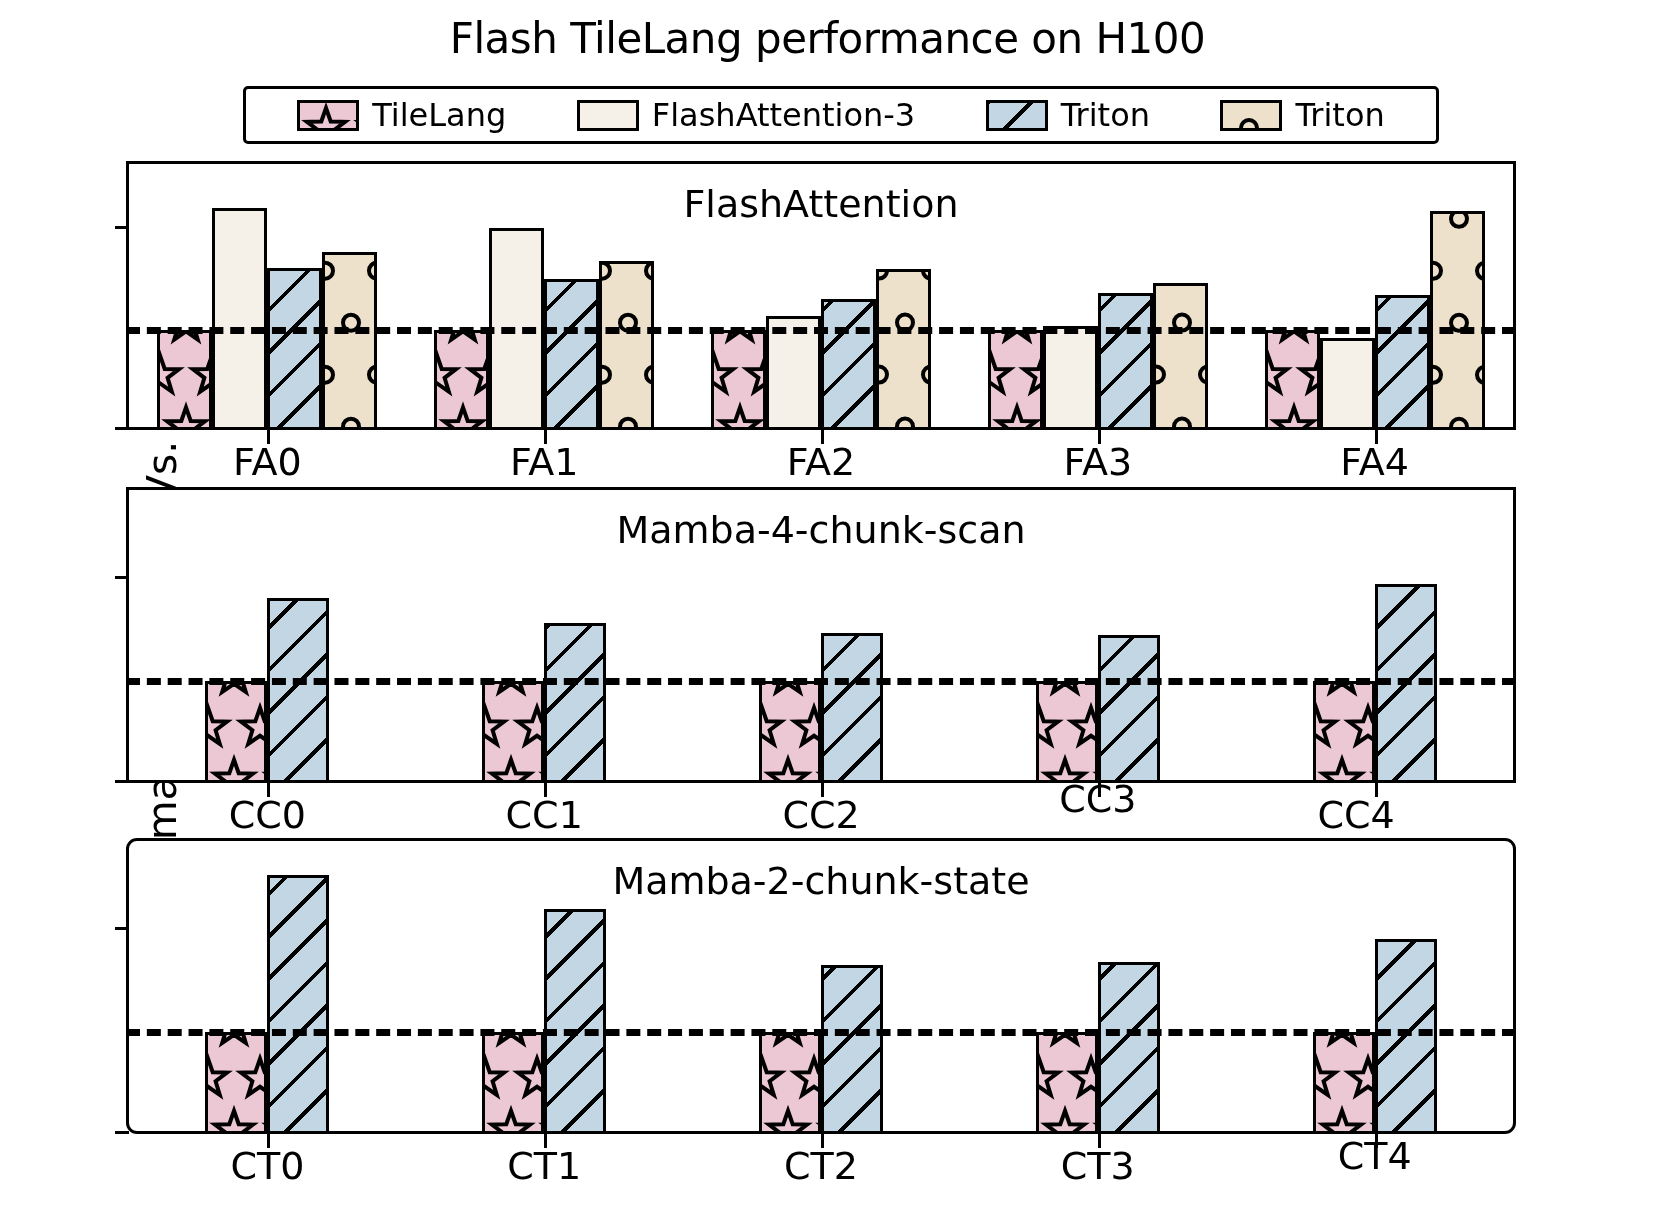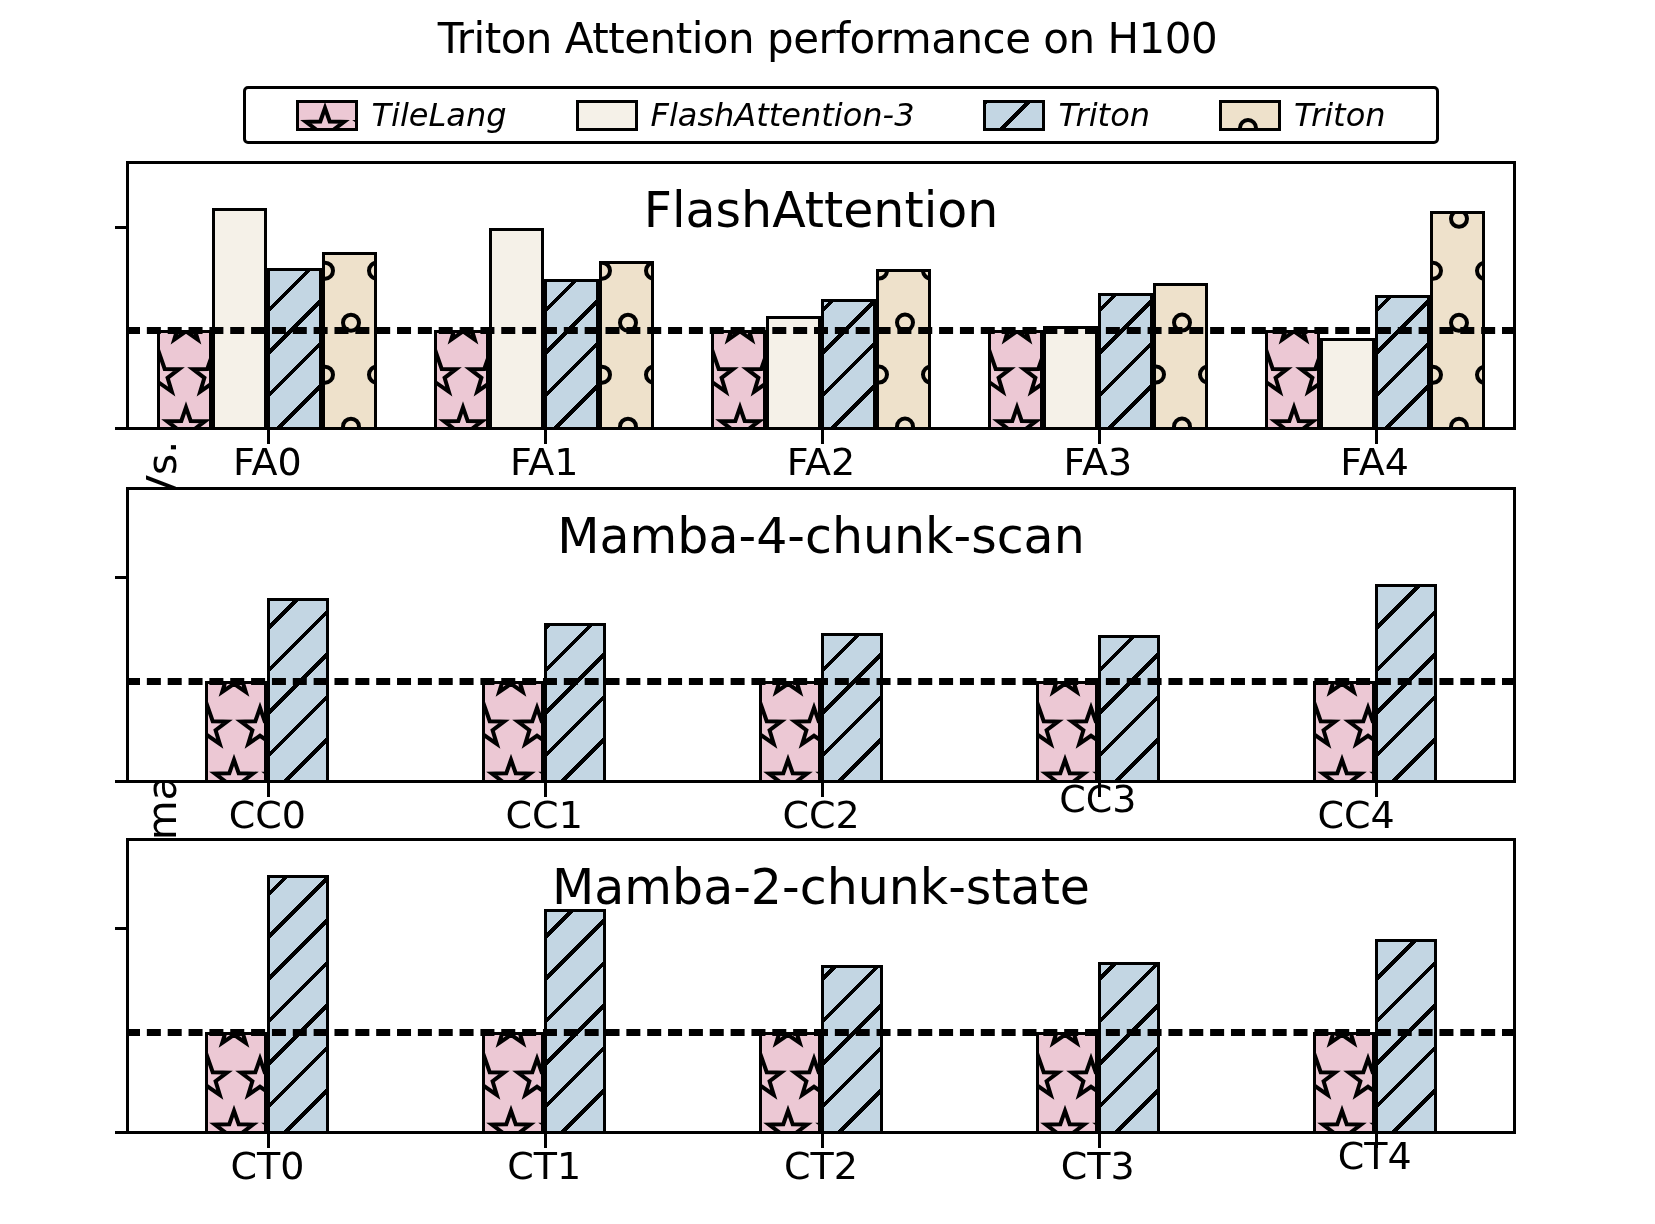--- a/index.html
+++ b/index.html
@@ -34,21 +34,20 @@
     position: absolute;
     left: 243px; top: 86px;
     width: 1196px; height: 58px;
     border: 3px solid #000;
     border-radius: 5px;
     background: #fff;
     display: flex;
     align-items: center;
     justify-content: space-around;
     padding: 0 16px;
-    font-style: italic;
   }
   .legend-entry { display: flex; align-items: center; gap: 13px; }
   .legend-swatch {
     width: 62px; height: 31px;
     border: 3px solid #000;
     position: relative;
     overflow: hidden;
     flex: none;
   }
   .legend-label { font-size: 32px; color: #000; white-space: nowrap; }
@@ -69,28 +68,28 @@
   
   .panel {
     position: absolute;
     left: 126px;
     width: 1390px;
     border: 3px solid #000;
     background: #fff;
   }
   #panel-0 { top: 161px; height: 269px; }
   #panel-1 { top: 487px; height: 296px; }
-  #panel-2 { top: 838px; height: 296px; }
+  #panel-2 { top: 838px; height: 296px; border-radius: 11px; }
 
   .panel-title {
     position: absolute;
     left: 0; width: 100%;
     top: 18px;
     text-align: center;
-    font-size: 49px;
+    font-size: 38px;
     color: #000;
     white-space: nowrap;
   }
 
   .plotarea { position: absolute; left: 0; top: 0; right: 0; bottom: 0; }
 
   .baseline-dash {
     position: absolute;
     left: -3px; right: -3px;
     height: 0;
@@ -136,21 +135,21 @@
     text-align: center;
     transform: translateX(-50%);
     white-space: nowrap;
   }
 </style>
 </head>
 <body>
 
 <div id="figure">
 
-  <div id="fig-title">Triton Attention performance on H100</div>
+  <div id="fig-title">Flash TileLang performance on H100</div>
 
   <div id="legend">
       <div class="legend-entry">
         <span class="legend-swatch" style="background: rgb(236, 200, 212);">
           <svg width="56" height="25" viewBox="0 0 56 25" style="position: absolute; left: 0px; bottom: 0px; overflow: visible;">
             <path d="M-26.00,5.00L-21.30,18.53L-6.98,18.82L-18.39,27.47L-14.24,41.18L-26.00,33.00L-37.76,41.18L-33.61,27.47L-45.02,18.82L-30.70,18.53Z" fill="none" stroke="#000" stroke-width="4"></path>
             <path d="M26.00,5.00L30.70,18.53L45.02,18.82L33.61,27.47L37.76,41.18L26.00,33.00L14.24,41.18L18.39,27.47L6.98,18.82L21.30,18.53Z" fill="none" stroke="#000" stroke-width="4"></path>
             <path d="M78.00,5.00L82.70,18.53L97.02,18.82L85.61,27.47L89.76,41.18L78.00,33.00L66.24,41.18L70.39,27.47L58.98,18.82L73.30,18.53Z" fill="none" stroke="#000" stroke-width="4"></path>
             <path d="M130.00,5.00L134.70,18.53L149.02,18.82L137.61,27.47L141.76,41.18L130.00,33.00L118.24,41.18L122.39,27.47L110.98,18.82L125.30,18.53Z" fill="none" stroke="#000" stroke-width="4"></path>
             <path d="M0.00,-47.00L4.70,-33.47L19.02,-33.18L7.61,-24.53L11.76,-10.82L0.00,-19.00L-11.76,-10.82L-7.61,-24.53L-19.02,-33.18L-4.70,-33.47Z" fill="none" stroke="#000" stroke-width="4"></path>

